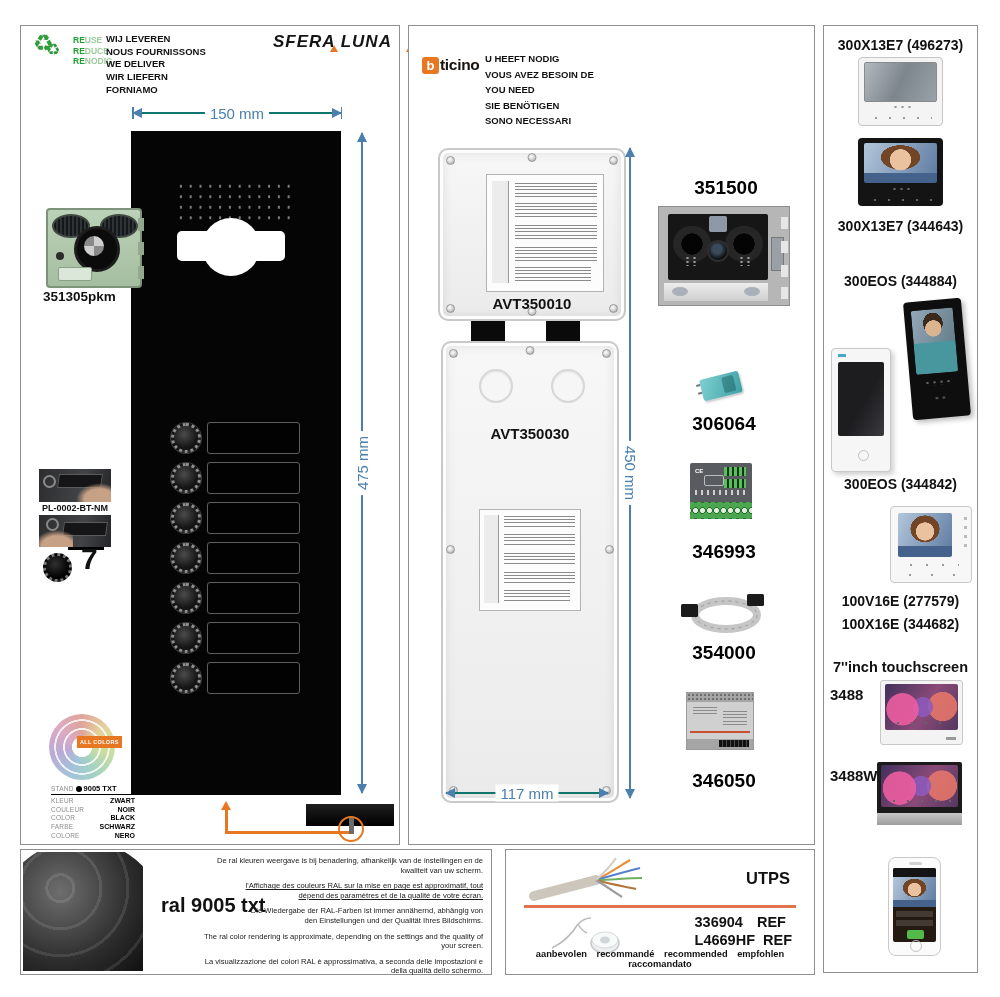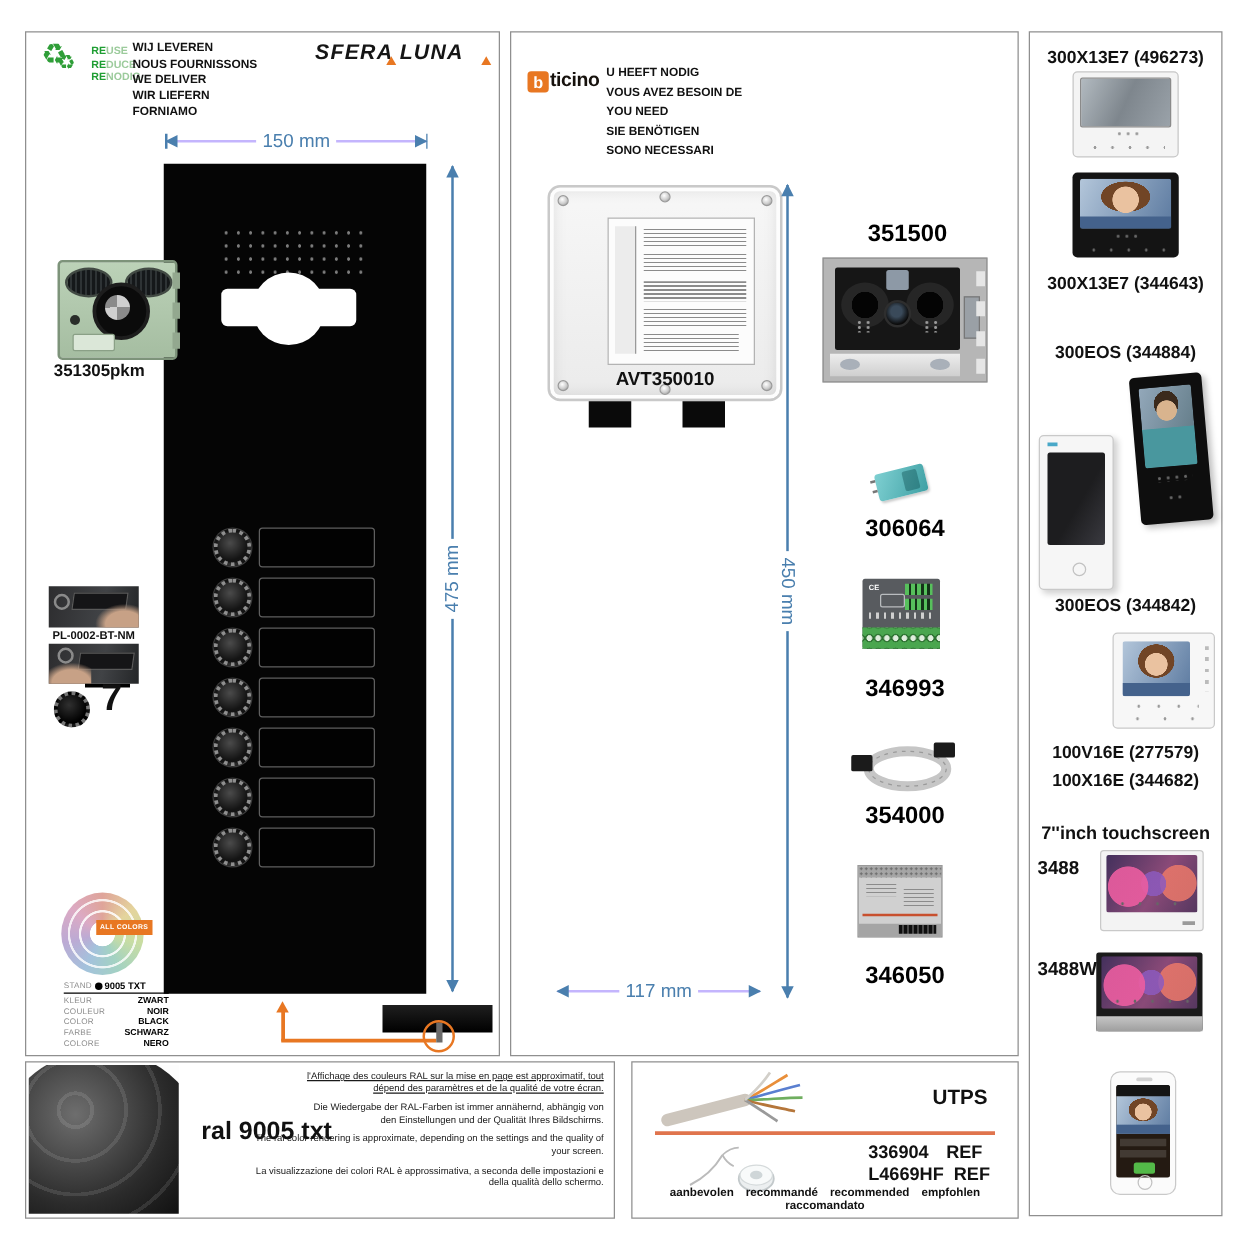--- a/index.html
+++ b/index.html
@@ -2,21 +2,21 @@
 <html><head>
 <meta charset="utf-8">
 <style>
   html,body{margin:0;padding:0;background:#fff;}
   body{font-family:"Liberation Sans",sans-serif;color:#111;}
   #stage{position:relative;width:1000px;height:997px;background:#fff;overflow:hidden;}
   .abs{position:absolute;}
   .panel{position:absolute;background:#fff;border:1.5px solid #8f8f8f;box-sizing:border-box;}
   .b{font-weight:bold;}
   
-  .dimh{position:absolute;height:2px;background:#c4b5fd;}
+  .dimh{position:absolute;height:2px;background:#0f766e;}
   .dimv{position:absolute;width:2px;background:#4a7fae;}
   .arr{position:absolute;width:0;height:0;}
   .al{left:-1px;top:50%;transform:translateY(-50%);border-top:5px solid transparent;border-bottom:5px solid transparent;border-right:10px solid #4a7fae;}
   .ar{right:-1px;top:50%;transform:translateY(-50%);border-top:5px solid transparent;border-bottom:5px solid transparent;border-left:10px solid #4a7fae;}
   .au{top:-1px;left:50%;transform:translateX(-50%);border-left:5px solid transparent;border-right:5px solid transparent;border-bottom:10px solid #4a7fae;}
   .ad{bottom:-1px;left:50%;transform:translateX(-50%);border-left:5px solid transparent;border-right:5px solid transparent;border-top:10px solid #4a7fae;}
   .tick{position:absolute;width:1.5px;height:12px;background:#4a7fae;top:50%;transform:translateY(-50%);}
   .dimtxt{position:absolute;left:50%;top:50%;transform:translate(-50%,-50%);background:#fff;padding:0 5px;font-size:15px;color:#4a7fae;white-space:nowrap;}
   .dimtxtv{position:absolute;left:50%;top:50%;background:#fff;padding:0 5px;font-size:15px;color:#4a7fae;white-space:nowrap;}
   .rotccw{transform:translate(-50%,-50%) rotate(-90deg);}
@@ -86,21 +86,21 @@
     </div>
 
     <div class="abs b" style="left:85px;top:7px;width:148px;font-size:9.5px;line-height:12.7px;color:#111;">
       <div>WIJ LEVEREN</div>
       <div>NOUS FOURNISSONS</div>
       <div>WE DELIVER</div>
       <div>WIR LIEFERN</div>
       <div>FORNIAMO</div>
     </div>
 
-    <div class="abs" style="left:231px;top:6px;width:150px;height:24px;">
+    <div class="abs" style="left:252px;top:6px;width:150px;height:24px;">
       <span class="abs b" style="font-size:17px;font-style:italic;letter-spacing:1px;color:#151515;white-space:nowrap;">SFERA LUNA</span>
       <span class="abs" style="left:57px;top:13px;width:0;height:0;border-left:4px solid transparent;border-right:4px solid transparent;border-bottom:7px solid #e87722;"></span>
       <span class="abs" style="left:133px;top:13px;width:0;height:0;border-left:4px solid transparent;border-right:4px solid transparent;border-bottom:7px solid #e87722;"></span>
     </div>
 
     <div class="dimh" style="left:112px;top:86px;width:208px;">
       <span class="arr al"></span>
       <span class="arr ar"></span>
       <span class="tick" style="left:-1px;"></span>
       <span class="tick" style="right:-1px;"></span>
@@ -228,20 +228,41 @@
         <div class="ftext abs" style="left:28px;right:6px;top:28px;height:16px;"></div>
         <div class="ftext abs" style="left:28px;right:6px;top:50px;height:16px;"></div>
         <div class="ftext abs" style="left:28px;right:6px;top:72px;height:14px;"></div>
         <div class="ftext abs" style="left:28px;right:12px;top:92px;height:14px;"></div>
       </div>
       <div class="abs b" style="left:0;right:0;bottom:7px;text-align:center;font-size:15px;margin-top:35px;">AVT350010</div>
     </div>
     <div class="clamp" style="left:62px;top:295px;"></div>
     <div class="clamp" style="left:137px;top:295px;"></div>
 
+    <div class="wbox" style="left:32px;top:315px;width:178px;height:462px;">
+      <span class="screw" style="left:6px;top:6px;"></span>
+      <span class="screw" style="right:6px;top:6px;"></span>
+      <span class="screw" style="left:6px;bottom:6px;"></span>
+      <span class="screw" style="right:6px;bottom:6px;"></span>
+      <span class="screw" style="left:50%;top:3px;transform:translateX(-50%);"></span>
+      <span class="screw" style="left:50%;bottom:3px;transform:translateX(-50%);"></span>
+      <span class="screw" style="left:3px;top:44%;"></span>
+      <span class="screw" style="right:3px;top:44%;"></span>
+      <div class="knock" style="left:36px;top:26px;"></div>
+      <div class="knock" style="left:108px;top:26px;"></div>
+      <div class="abs b" style="left:0;right:0;top:82px;text-align:center;font-size:15px;">AVT350030</div>
+      <div class="sticker" style="left:36px;top:166px;width:102px;height:102px;">
+        <div class="abs" style="left:4px;top:5px;bottom:7px;width:14px;background:#ececec;border-right:1px solid #9a9a9a;"></div>
+        <div class="ftext abs" style="left:24px;right:5px;top:6px;height:12px;"></div>
+        <div class="ftext abs" style="left:24px;right:5px;top:24px;height:13px;"></div>
+        <div class="ftext abs" style="left:24px;right:5px;top:43px;height:13px;"></div>
+        <div class="ftext abs" style="left:24px;right:5px;top:62px;height:12px;"></div>
+        <div class="ftext abs" style="left:24px;right:10px;top:80px;height:12px;"></div>
+      </div>
+    </div>
 
     <div class="dimv" style="left:220px;top:122px;height:650px;">
       <span class="arr au"></span>
       <span class="arr ad"></span>
       <span class="dimtxtv rotcw">450 mm</span>
     </div>
 
     <div class="dimh" style="left:37px;top:766px;width:162px;">
       <span class="arr al"></span>
       <span class="arr ar"></span>
@@ -376,20 +397,21 @@
       <div class="abs" style="left:21px;bottom:3px;width:10px;height:10px;border:1.5px solid #c2c2c2;border-radius:50%;"></div>
     </div>
   </div>
 
   <div class="panel" style="left:20px;top:849px;width:472px;height:126px;">
     <div class="abs" style="left:2px;top:2px;width:120px;height:119px;overflow:hidden;background:#fdfdfd;">
       <div class="sphere" style="left:-28px;top:-12px;width:172px;height:172px;"></div>
     </div>
     <div class="abs b" style="left:140px;top:44px;font-size:20px;">ral 9005 txt</div>
     <div class="abs" style="left:168px;right:8px;top:6px;display:flex;flex-direction:column;align-items:flex-end;gap:6px;font-size:7.6px;color:#1a1a1a;">
+      <div class="ralpar" style="max-width:300px;">De ral kleuren weergave is bij benadering, afhankelijk van de instellingen en de kwaliteit van uw scherm.</div>
       <div class="ralpar" style="max-width:250px;text-decoration:underline;">l'Affichage des couleurs RAL sur la mise en page est approximatif, tout dépend des paramètres et de la qualité de votre écran.</div>
       <div class="ralpar" style="max-width:235px;">Die Wiedergabe der RAL-Farben ist immer annähernd, abhängig von den Einstellungen und der Qualität Ihres Bildschirms.</div>
       <div class="ralpar" style="max-width:310px;">The ral color rendering is approximate, depending on the settings and the quality of your screen.</div>
       <div class="ralpar" style="max-width:320px;">La visualizzazione dei colori RAL è approssimativa, a seconda delle impostazioni e della qualità dello schermo.</div>
     </div>
   </div>
 
   <div class="panel" style="left:505px;top:849px;width:310px;height:126px;">
     <div class="abs" style="left:22px;top:6px;width:140px;height:48px;">
       <svg width="140" height="48" viewBox="0 0 140 48">

